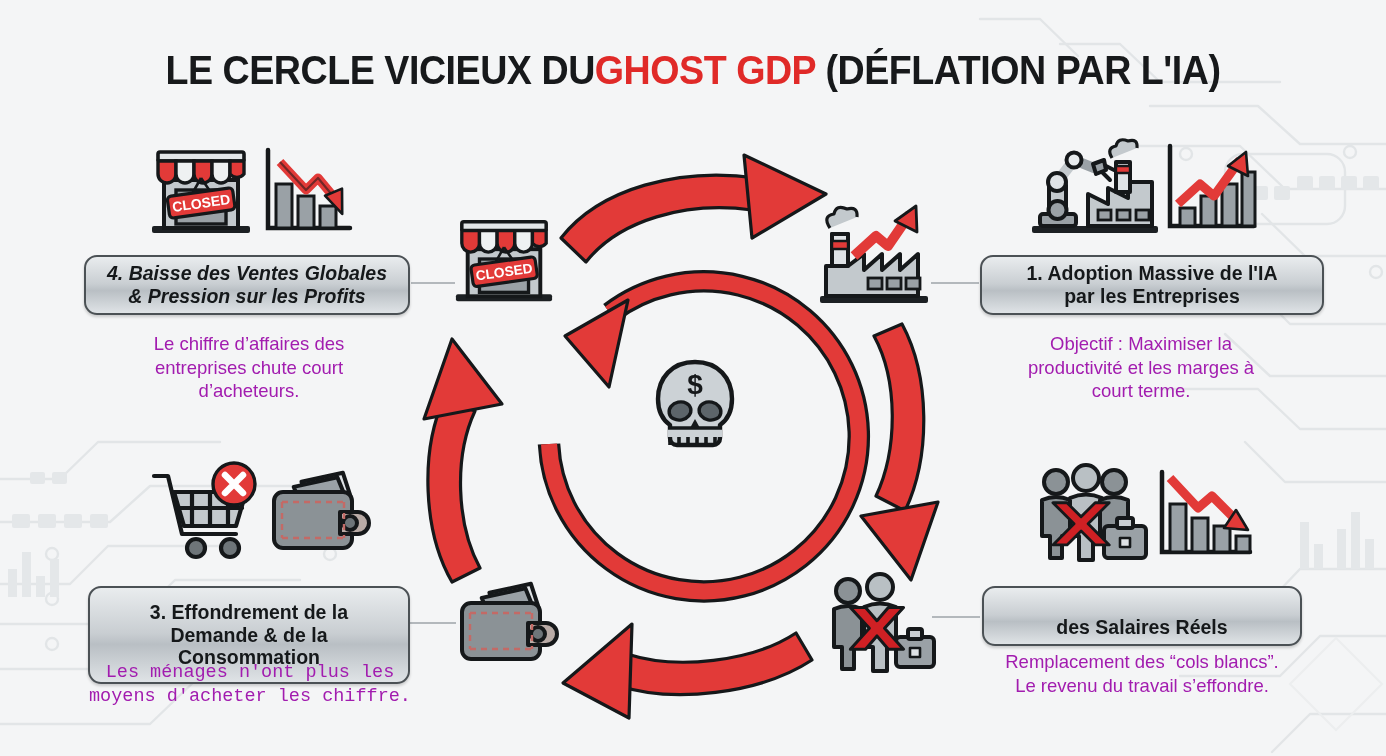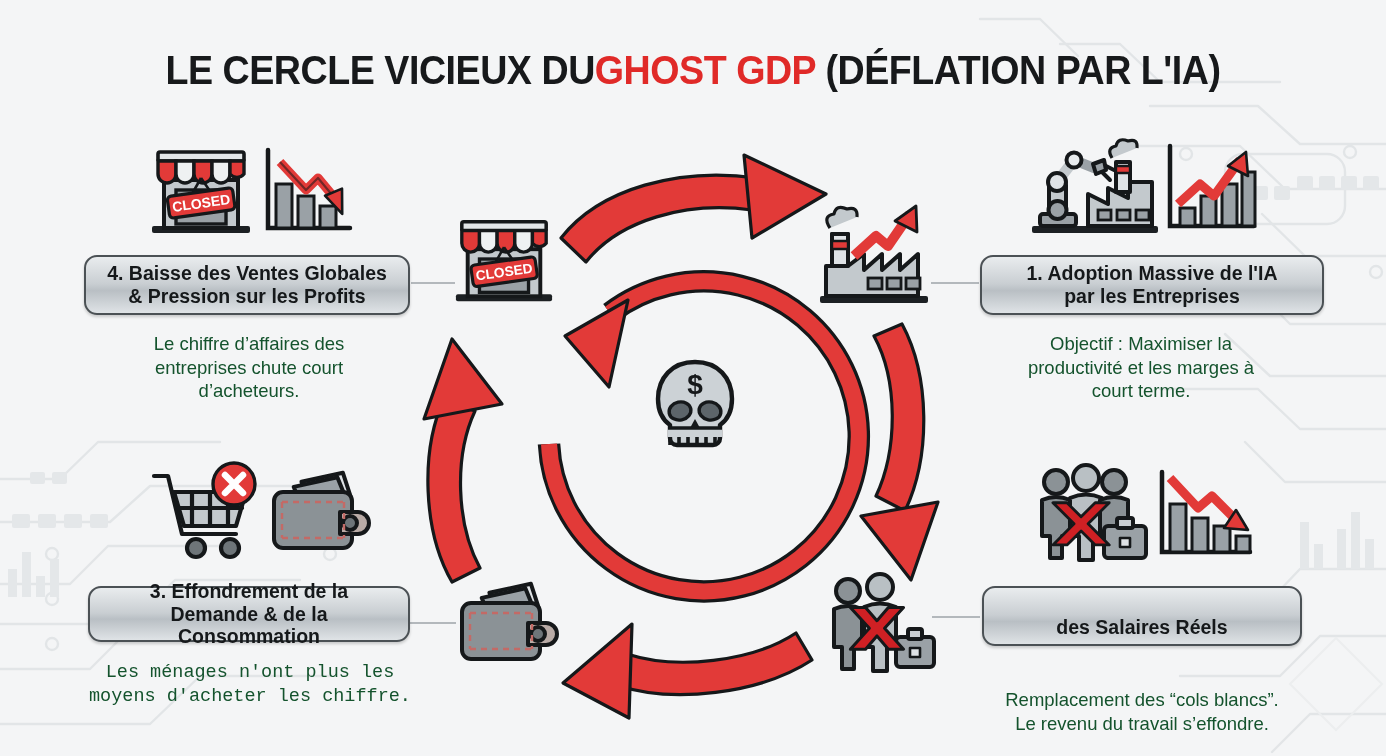--- a/index.html
+++ b/index.html
@@ -30,21 +30,21 @@
     border:2px solid #4b5155;
     border-radius:13px;
     background:linear-gradient(180deg,#e9ecee 0%,#c9ced2 48%,#b9bfc4 60%,#dfe3e6 100%);
     box-shadow:0 2px 3px rgba(0,0,0,.18);
     color:#15181a;font-weight:bold;font-size:19.5px;line-height:1.16;
     display:flex;align-items:center;justify-content:center;text-align:center;
     padding:8px 10px;box-sizing:border-box;
   }
   .node-sub{
     position:absolute;z-index:6;text-align:center;
-    font-size:18.5px;line-height:1.28;color:#14532d;
+    font-size:18.5px;line-height:1.28;color:#a21caf;
     font-weight:normal;
   }
 
   
   .connector{position:absolute;height:2px;background:#b3b8bc;z-index:5;}
 
   
   .center-text{
     position:absolute;z-index:7;text-align:center;width:300px;
     font-size:17.5px;font-weight:bold;line-height:1.26;color:#15181a;
@@ -188,38 +188,38 @@
     <span>productivité et les marges à</span><br>
     <span>court terme.</span>
   </div>
 
   <div class="node-box" style="left:982px;top:562px;width:320px;height:60px;">
     <div>
       <br>
       <span>des Salaires Réels</span>
     </div>
   </div>
-  <div class="node-sub" style="left:972px;top:664px;width:340px;">
+  <div class="node-sub" style="left:972px;top:626px;width:340px;">
     <span>Remplacement des “cols blancs”.</span><br>
     <span>Le revenu du travail s’effondre.</span>
   </div>
 
-  <div class="node-box" style="left:88px;top:562px;width:322px;height:56px;">
+  <div class="node-box" style="left:88px;top:562px;width:322px;height:98px;">
     <div>
       <span>3. Effondrement de la</span><br>
       <span>Demande &amp; de la</span><br>
       <span>Consommation</span>
     </div>
   </div>
   <div class="node-sub" style="left:80px;top:637px;width:340px;font-family:Liberation Mono, monospace;">
     <span>Les ménages n'ont plus les</span><br>
     <span>moyens d'acheter les chiffre.</span>
   </div>
 
-  <div class="node-box" style="left:84px;top:231px;width:326px;height:60px;">
+  <div class="node-box" style="left:84px;top:231px;width:326px;height:60px;font-style:italic;">
     <div>
       <span>4. Baisse des Ventes Globales</span><br>
       <span>&amp; Pression sur les Profits</span>
     </div>
   </div>
   <div class="node-sub" style="left:88px;top:308px;width:322px;">
     <span>Le chiffre d’affaires des</span><br>
     <span>entreprises chute court</span><br>
     <span>d’acheteurs.</span>
   </div>

